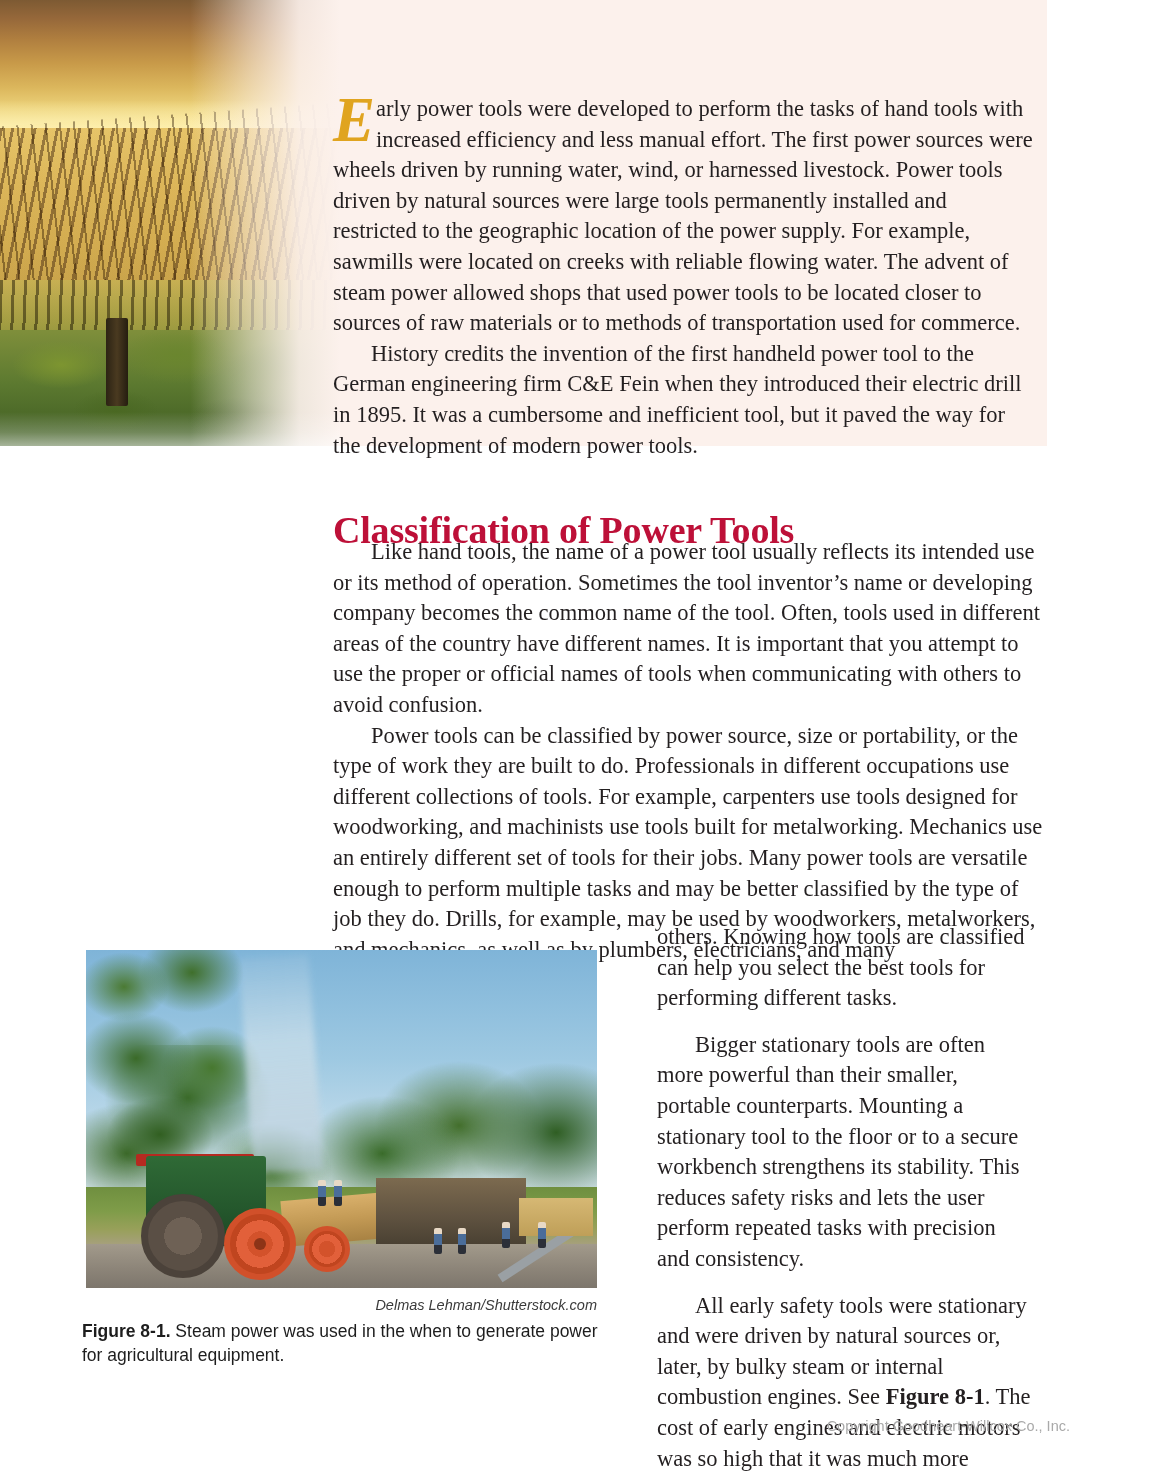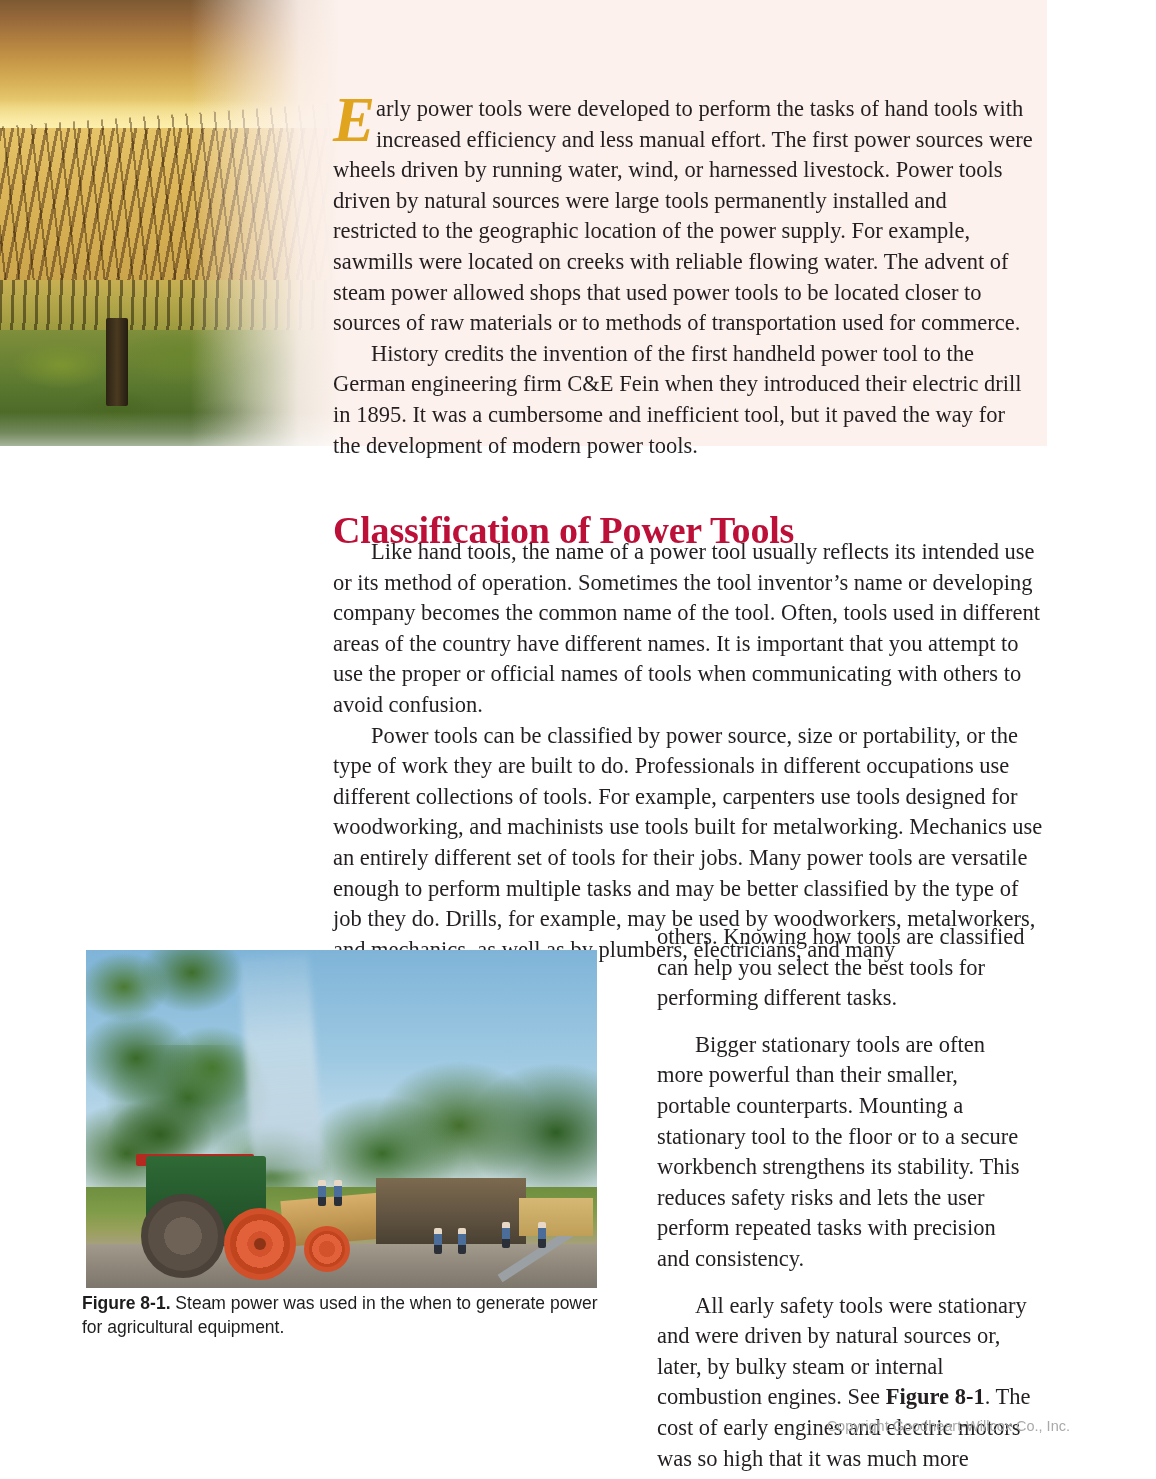--- a/index.html
+++ b/index.html
@@ -383,18 +383,19 @@
     <div class="fp-wheel-tire"></div>
     <div class="fp-wheel-big"></div>
     <div class="fp-wheel-small"></div>
     <div class="fp-person" style="left:348px;"></div>
     <div class="fp-person" style="left:372px;"></div>
     <div class="fp-person" style="left:232px; bottom:82px;"></div>
     <div class="fp-person" style="left:248px; bottom:82px;"></div>
     <div class="fp-person" style="left:416px; bottom:40px;"></div>
     <div class="fp-person" style="left:452px; bottom:40px;"></div>
   </div>
+  <div id="figure-credit">Delmas Lehman/Shutterstock.com</div>
   <figcaption id="figure-caption"><span class="fig-label">Figure 8-1.</span><span> Steam power was used in the when to generate power for agricultural equipment.</span></figcaption>
 </figure>
 
 <div id="page-footer">
   <div id="footer-right">Copyright Goodheart-Willcox Co., Inc.</div>
 </div>
 
 </body></html>

